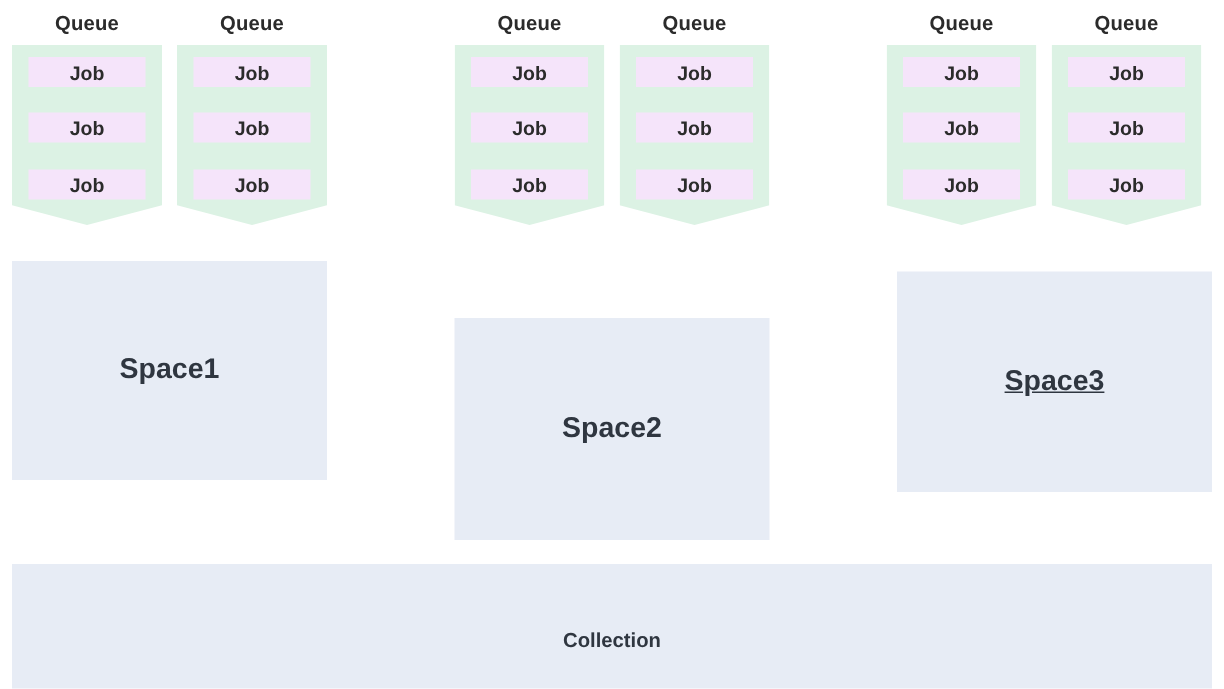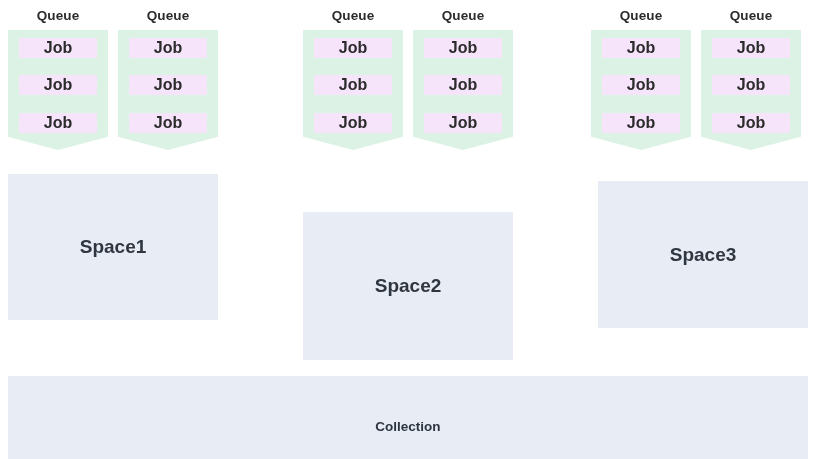--- a/index.html
+++ b/index.html
@@ -50,21 +50,21 @@
   }
   .job {
     position: absolute;
     left: 11px;
     width: 78px;
     height: 20px;
     background: #f5e4fa;
     display: flex;
     align-items: center;
     justify-content: center;
-    font-size: 16px;
+    font-size: 13px;
     font-weight: bold;
     color: #2b2b2b;
   }
   .job.j0 { top: 8px; }
   .job.j1 { top: 45px; }
   .job.j2 { top: 83px; }
 
   
   .space-box {
     position: absolute;
@@ -152,18 +152,18 @@
     </div>
 
     <div class="queue" style="left:701px;">
       <div class="queue-shape"></div>
       <div class="queue-label">Queue</div>
       <div class="job j0">Job</div>
       <div class="job j1">Job</div>
       <div class="job j2">Job</div>
     </div>
 
-    <div class="space-box" style="left:598px; top:181px; width:210px; height:147px;">Space3</div>
+    <div class="space-box" style="left:598px; top:181px; width:210px; height:147px;text-decoration:underline;">Space3</div>
   </div>
 
   <div id="collection-box">Collection</div>
 
 </div>
 
 </body></html>

